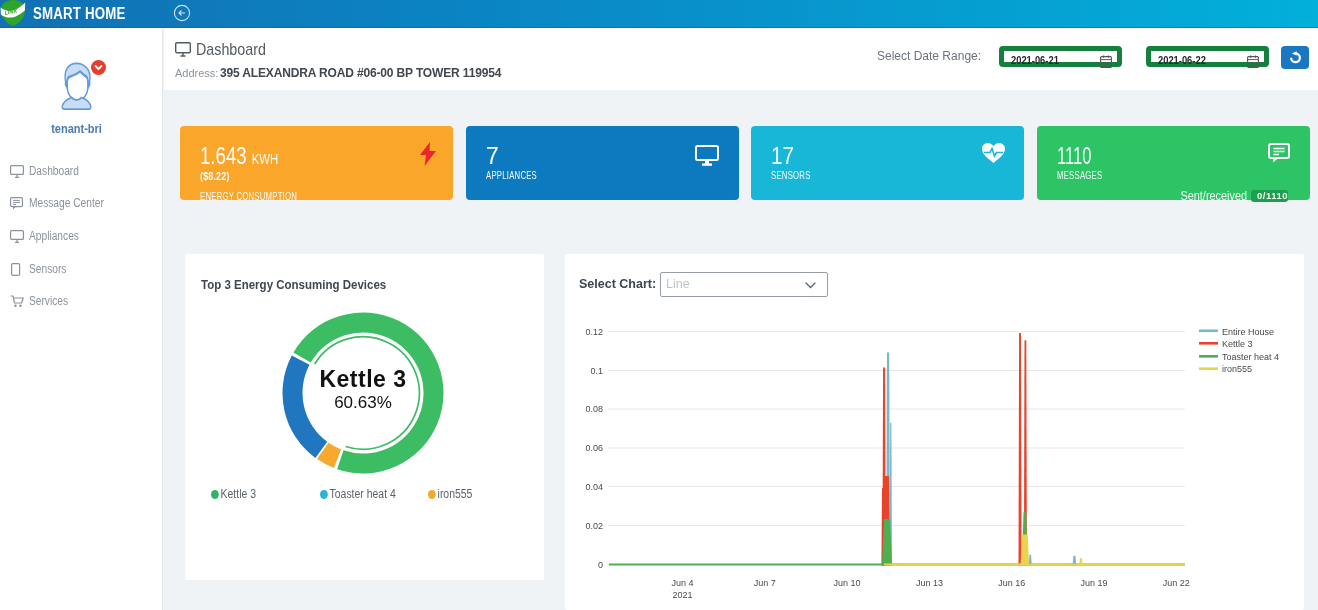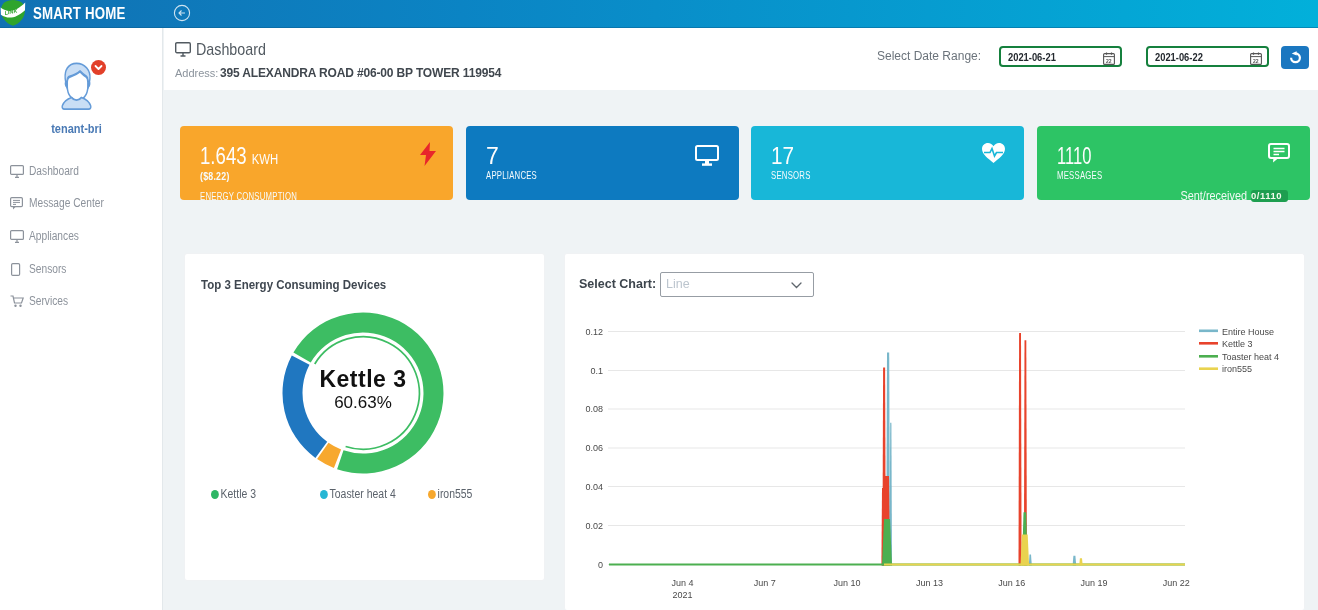--- a/index.html
+++ b/index.html
@@ -25,21 +25,21 @@
   .mitem span { position:absolute; left:19px; top:0; display:inline-block; transform:scaleX(0.85); transform-origin:left; }
 
   
   #header { position:absolute; left:164px; top:28px; width:1154px; height:62px; background:#fff; }
   #pgtitle { position:absolute; left:196px; top:40px; font-size:17px; color:#525a61;
     transform:scaleX(0.84); transform-origin:left; }
   #addr { position:absolute; left:175px; top:66px; font-size:11px; color:#8b939c; }
   #addr b { color:#40474e; font-size:12px; letter-spacing:-0.15px; }
   #sdr { position:absolute; left:877px; top:49px; font-size:12px; color:#6b737b; }
   .dateinput { position:absolute; top:46px; width:123px; height:21px; background:#fff;
-    border:2px solid #15803d; border-radius:4px; font-size:11px; color:#23282e;
+    border:5px solid #15803d; border-radius:4px; font-size:11px; color:#23282e;
     font-weight:bold; line-height:19px; padding-left:7px; }
   .dateinput em { font-style:normal; display:inline-block; transform:scaleX(0.85); transform-origin:left; }
   .dateinput svg { position:absolute; right:5px; top:4px; }
   #rstbtn { position:absolute; left:1281px; top:46px; width:28px; height:23px;
     background:#1b77c0; border-radius:4px; }
 
   
   .card { position:absolute; top:126px; width:273px; height:74px; border-radius:4px; color:#fff; }
   .card .num { position:absolute; left:20px; top:17px; font-size:23px; color:#fdfdfd; transform-origin:left; }
   .card .num small { font-size:14px; }
@@ -47,39 +47,39 @@
     transform:scaleX(0.74); transform-origin:left; }
   .card .icon { position:absolute; }
   #card1 { left:180px; background:#f9a62b; }
   #card2 { left:466px; background:#0d7ac0; }
   #card3 { left:751px; background:#18b7d8;padding-left:26px; }
   #card4 { left:1037px; background:#2dc465; }
   #sentrec { position:absolute; left:1150px; top:189px; width:97px; text-align:right; font-size:12.5px;
     color:#f2faf5; transform:scaleX(0.87); transform-origin:right; }
   #sentbadge { position:absolute; left:1251px; top:190px; width:37px; height:12px;
     background:#1e9e50; border-radius:3px; color:#f4fbee; font-size:9.5px; font-weight:bold;
-    text-align:left; line-height:12px; letter-spacing:0.5px; }
+    text-align:right; line-height:12px; letter-spacing:0.5px; }
 
   
   #panelL { position:absolute; left:184px; top:253px; width:361px; height:328px;
     background:#fff; border-radius:3px; border:1px solid #f0f2f4; }
   #panelR { position:absolute; left:564px; top:253px; width:741px; height:357px;
     background:#fff; border-radius:3px; border:1px solid #f0f2f4; border-bottom:none; }
   #ptitle { position:absolute; left:201px; top:277px; font-size:13px; font-weight:bold; color:#3f4750;
     transform:scaleX(0.885); transform-origin:left; }
   .lgd { position:absolute; top:487px; font-size:12px; color:#5b626b; transform:scaleX(0.87); transform-origin:left; }
   .lgd i { display:inline-block; width:9px; height:9px; border-radius:50%; margin-right:2px; position:relative; top:1px; }
   #donut { position:absolute; left:282px; top:312px; }
   #dlab1 { position:absolute; left:283px; top:366px; width:160px; text-align:center;
     font-size:23px; font-weight:bold; color:#111; letter-spacing:0.5px; }
   #dlab2 { position:absolute; left:283px; top:393px; width:160px; text-align:center;
     font-size:17px; color:#111; }
 
   #selchart { position:absolute; left:579px; top:277px; font-size:12.5px; font-weight:bold; color:#3d454d; }
-  #seldd { position:absolute; left:660px; top:272px; width:154px; height:25px; background:#fff;
+  #seldd { position:absolute; left:660px; top:272px; width:168px; height:25px; background:#fff;
     border:1px solid #979da4; border-radius:2px; font-size:12.5px; color:#bcc5ce; line-height:23px;
     padding-left:5px; }
 
   #chart { position:absolute; left:564px; top:253px; }
 </style>
 </head>
 <body>
 
 <div id="topbar">
   <svg class="abs" style="left:0;top:0" width="27" height="26" viewBox="0 0 27 26">

